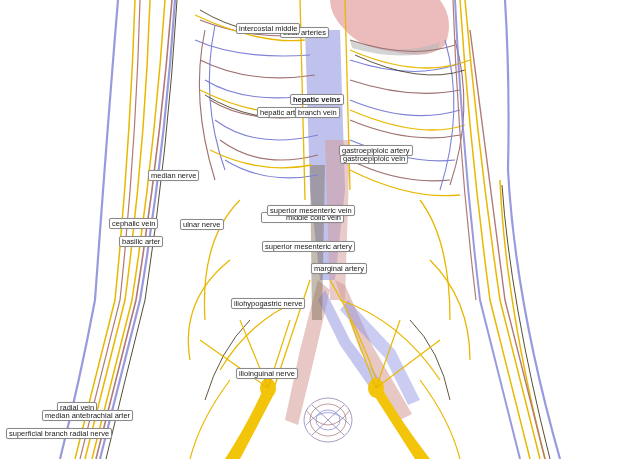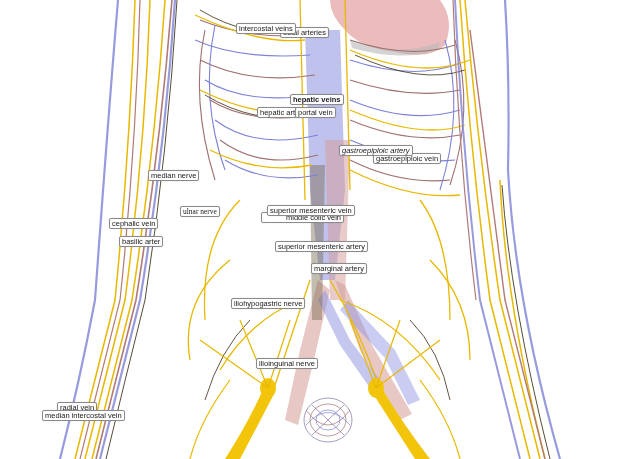--- a/index.html
+++ b/index.html
@@ -134,31 +134,32 @@
       <path d="M460 0 Q470 150 490 300 Q510 380 530 459" stroke="#e8b800" stroke-width="1.5"></path>
       <path d="M465 0 Q478 150 500 300 Q520 380 540 459" stroke="#e8b800" stroke-width="1.5"></path>
       <path d="M500 180 Q505 300 545 459" stroke="#e8b800" stroke-width="1.5"></path>
       <path d="M470 30 Q485 150 505 300 Q525 380 545 459" stroke="#b07a78" stroke-width="1.4"></path>
       <path d="M502 185 Q510 300 550 459" stroke="#2a2000" stroke-width="0.8"></path>
       <path d="M453 0 Q458 150 476 300" stroke="#b07a78" stroke-width="1.2"></path>
     </g>
   </svg>
 
   <div class="label" style="left:280px;top:27px;"><span>ostal arteries</span></div>
-  <div class="label" style="left:236px;top:23px;"><span>intercostal veins</span></div>
+  <div class="label" style="left:236px;top:23px;"><span>intercostal middle</span></div>
   <div class="label" style="left:290px;top:94px;font-weight:bold;"><span>hepatic veins</span></div>
   <div class="label" style="left:257px;top:107px;"><span>hepatic arter</span></div>
-  <div class="label" style="left:295px;top:107px;"><span>portal vein</span></div>
-  <div class="label" style="left:340px;top:153px;margin-left:33px;"><span>gastroepiploic vein</span></div>
-  <div class="label" style="left:339px;top:145px;font-style:italic;"><span>gastroepiploic artery</span></div>
+  <div class="label" style="left:295px;top:107px;"><span>branch vein</span></div>
+  <div class="label" style="left:340px;top:153px;"><span>gastroepiploic vein</span></div>
+  <div class="label" style="left:339px;top:145px;"><span>gastroepiploic artery</span></div>
   <div class="label" style="left:148px;top:170px;"><span>median nerve</span></div>
   <div class="label" style="left:109px;top:218px;"><span>cephalic vein</span></div>
   <div class="label" style="left:261px;top:212px;padding-left:24px;"><span>middle colic vein</span></div>
   <div class="label" style="left:267px;top:205px;"><span>superior mesenteric vein</span></div>
-  <div class="label" style="left:180px;top:206px;font-family:Liberation Serif, serif;"><span>ulnar nerve</span></div>
+  <div class="label" style="left:180px;top:219px;"><span>ulnar nerve</span></div>
   <div class="label" style="left:119px;top:236px;"><span>basilic arter</span></div>
-  <div class="label" style="left:275px;top:241px;"><span>superior mesenteric artery</span></div>
+  <div class="label" style="left:262px;top:241px;"><span>superior mesenteric artery</span></div>
   <div class="label" style="left:311px;top:263px;"><span>marginal artery</span></div>
   <div class="label" style="left:231px;top:298px;text-align:right;"><span>iliohypogastric nerve</span></div>
-  <div class="label" style="left:236px;top:358px;margin-left:20px;"><span>ilioinguinal nerve</span></div>
+  <div class="label" style="left:236px;top:368px;"><span>ilioinguinal nerve</span></div>
   <div class="label" style="left:57px;top:402px;"><span>radial vein</span></div>
-  <div class="label" style="left:42px;top:410px;"><span>median intercostal vein</span></div>
+  <div class="label" style="left:42px;top:410px;"><span>median antebrachial arter</span></div>
+  <div class="label" style="left:6px;top:428px;"><span>superficial branch radial nerve</span></div>
 </div>
 
 </body></html>

